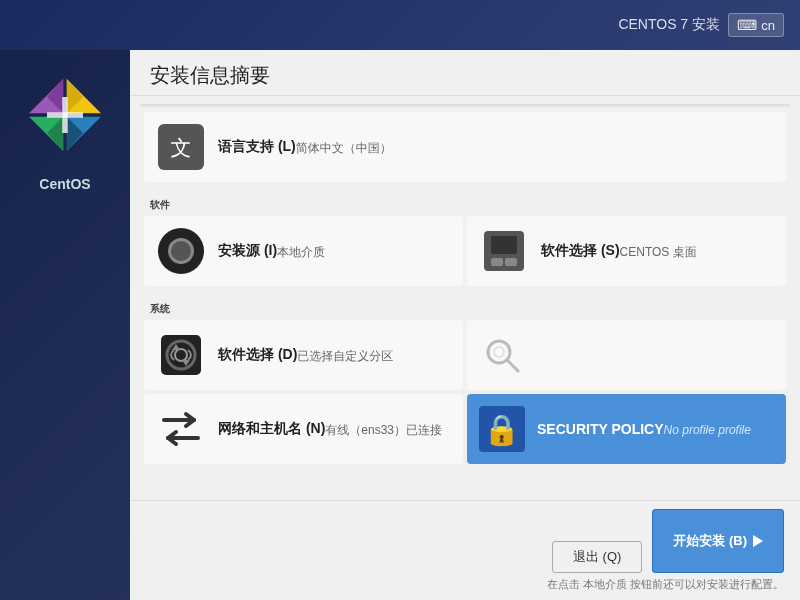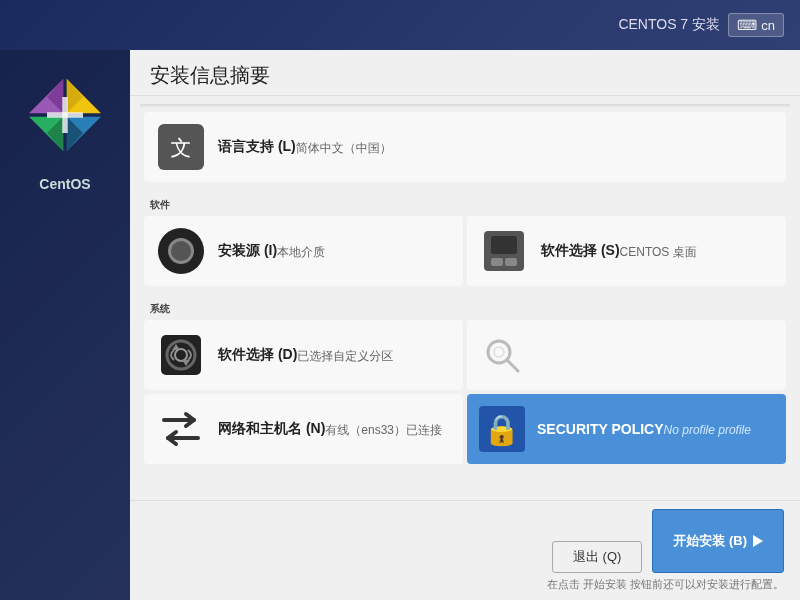--- a/index.html
+++ b/index.html
@@ -474,18 +474,18 @@
       </div>
 
       <div class="footer">
         <div class="footer-buttons">
           <button class="btn-quit">退出 (Q)</button>
           <button class="btn-start">
             <span>开始安装 (B)</span>
             <span class="arrow-right"></span>
           </button>
         </div>
-        <div class="footer-note">在点击 开始安装 按钮前还可以对安装进行配置。</div>
+        <div class="footer-note">在点击 本地介质 按钮前还可以对安装进行配置。</div>
       </div>
 
     </div>
   </div>
 </div>
 
 </body></html>

